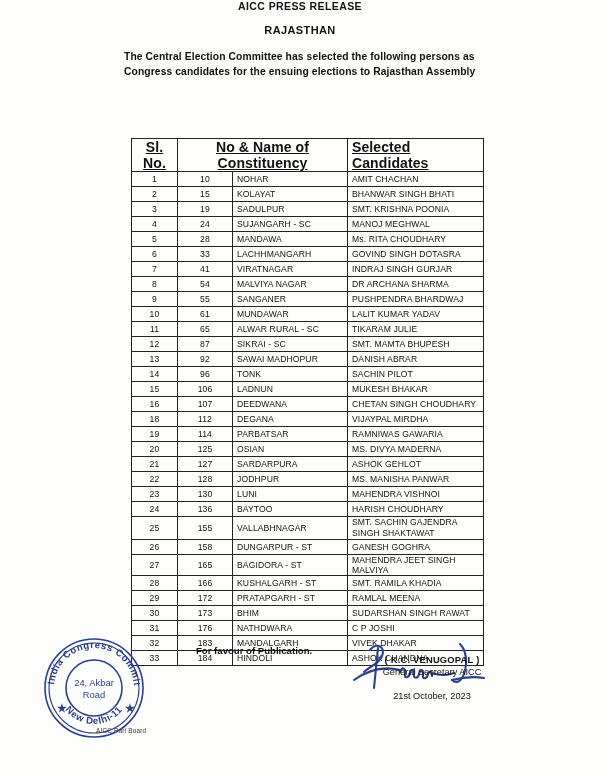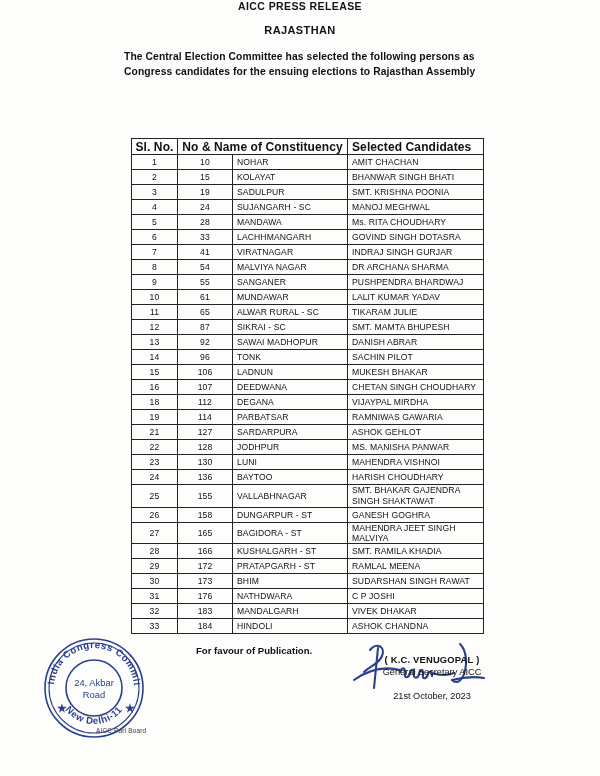--- a/index.html
+++ b/index.html
@@ -64,22 +64,23 @@
   table.cand td, table.cand th {
     border: 1px solid #232323;
     padding: 0 3px;
     height: 14px;
     vertical-align: middle;
     font-weight: normal;
     letter-spacing: 0.1px;
   }
   table.cand thead th {
     font-weight: bold;
-    font-size: 12px;
+    font-size: 14px;
     height: 15px;
+    text-decoration: underline;
   }
   col.c-sl    { width: 46px; }
   col.c-no    { width: 55px; }
   col.c-const { width: 115px; }
   col.c-cand  { width: 136px; }
 
   .th-sl    { text-align: center; }
   .th-const { text-align: center; }
   .th-cand  { text-align: left; padding-left: 4px !important; }
 
@@ -281,20 +282,26 @@
             <td class="cons">DEGANA</td>
             <td class="cand">VIJAYPAL MIRDHA</td>
           </tr>
           <tr>
             <td class="sl">19</td>
             <td class="no">114</td>
             <td class="cons">PARBATSAR</td>
             <td class="cand">RAMNIWAS GAWARIA</td>
           </tr>
           <tr>
+            <td class="sl">20</td>
+            <td class="no">125</td>
+            <td class="cons">OSIAN</td>
+            <td class="cand">MS. DIVYA MADERNA</td>
+          </tr>
+          <tr>
             <td class="sl">21</td>
             <td class="no">127</td>
             <td class="cons">SARDARPURA</td>
             <td class="cand">ASHOK GEHLOT</td>
           </tr>
           <tr>
             <td class="sl">22</td>
             <td class="no">128</td>
             <td class="cons">JODHPUR</td>
             <td class="cand">MS.  MANISHA PANWAR</td>
@@ -308,21 +315,21 @@
           <tr>
             <td class="sl">24</td>
             <td class="no">136</td>
             <td class="cons">BAYTOO</td>
             <td class="cand">HARISH CHOUDHARY</td>
           </tr>
           <tr>
             <td class="sl two-line">25</td>
             <td class="no two-line">155</td>
             <td class="cons two-line">VALLABHNAGAR</td>
-            <td class="cand two-line">SMT. BHAKAR GAJENDRA SINGH SHAKTAWAT</td>
+            <td class="cand two-line">SMT. SACHIN GAJENDRA SINGH SHAKTAWAT</td>
           </tr>
           <tr>
             <td class="sl">26</td>
             <td class="no">158</td>
             <td class="cons">DUNGARPUR - ST</td>
             <td class="cand">GANESH GOGHRA</td>
           </tr>
           <tr>
             <td class="sl">27</td>
             <td class="no">165</td>

